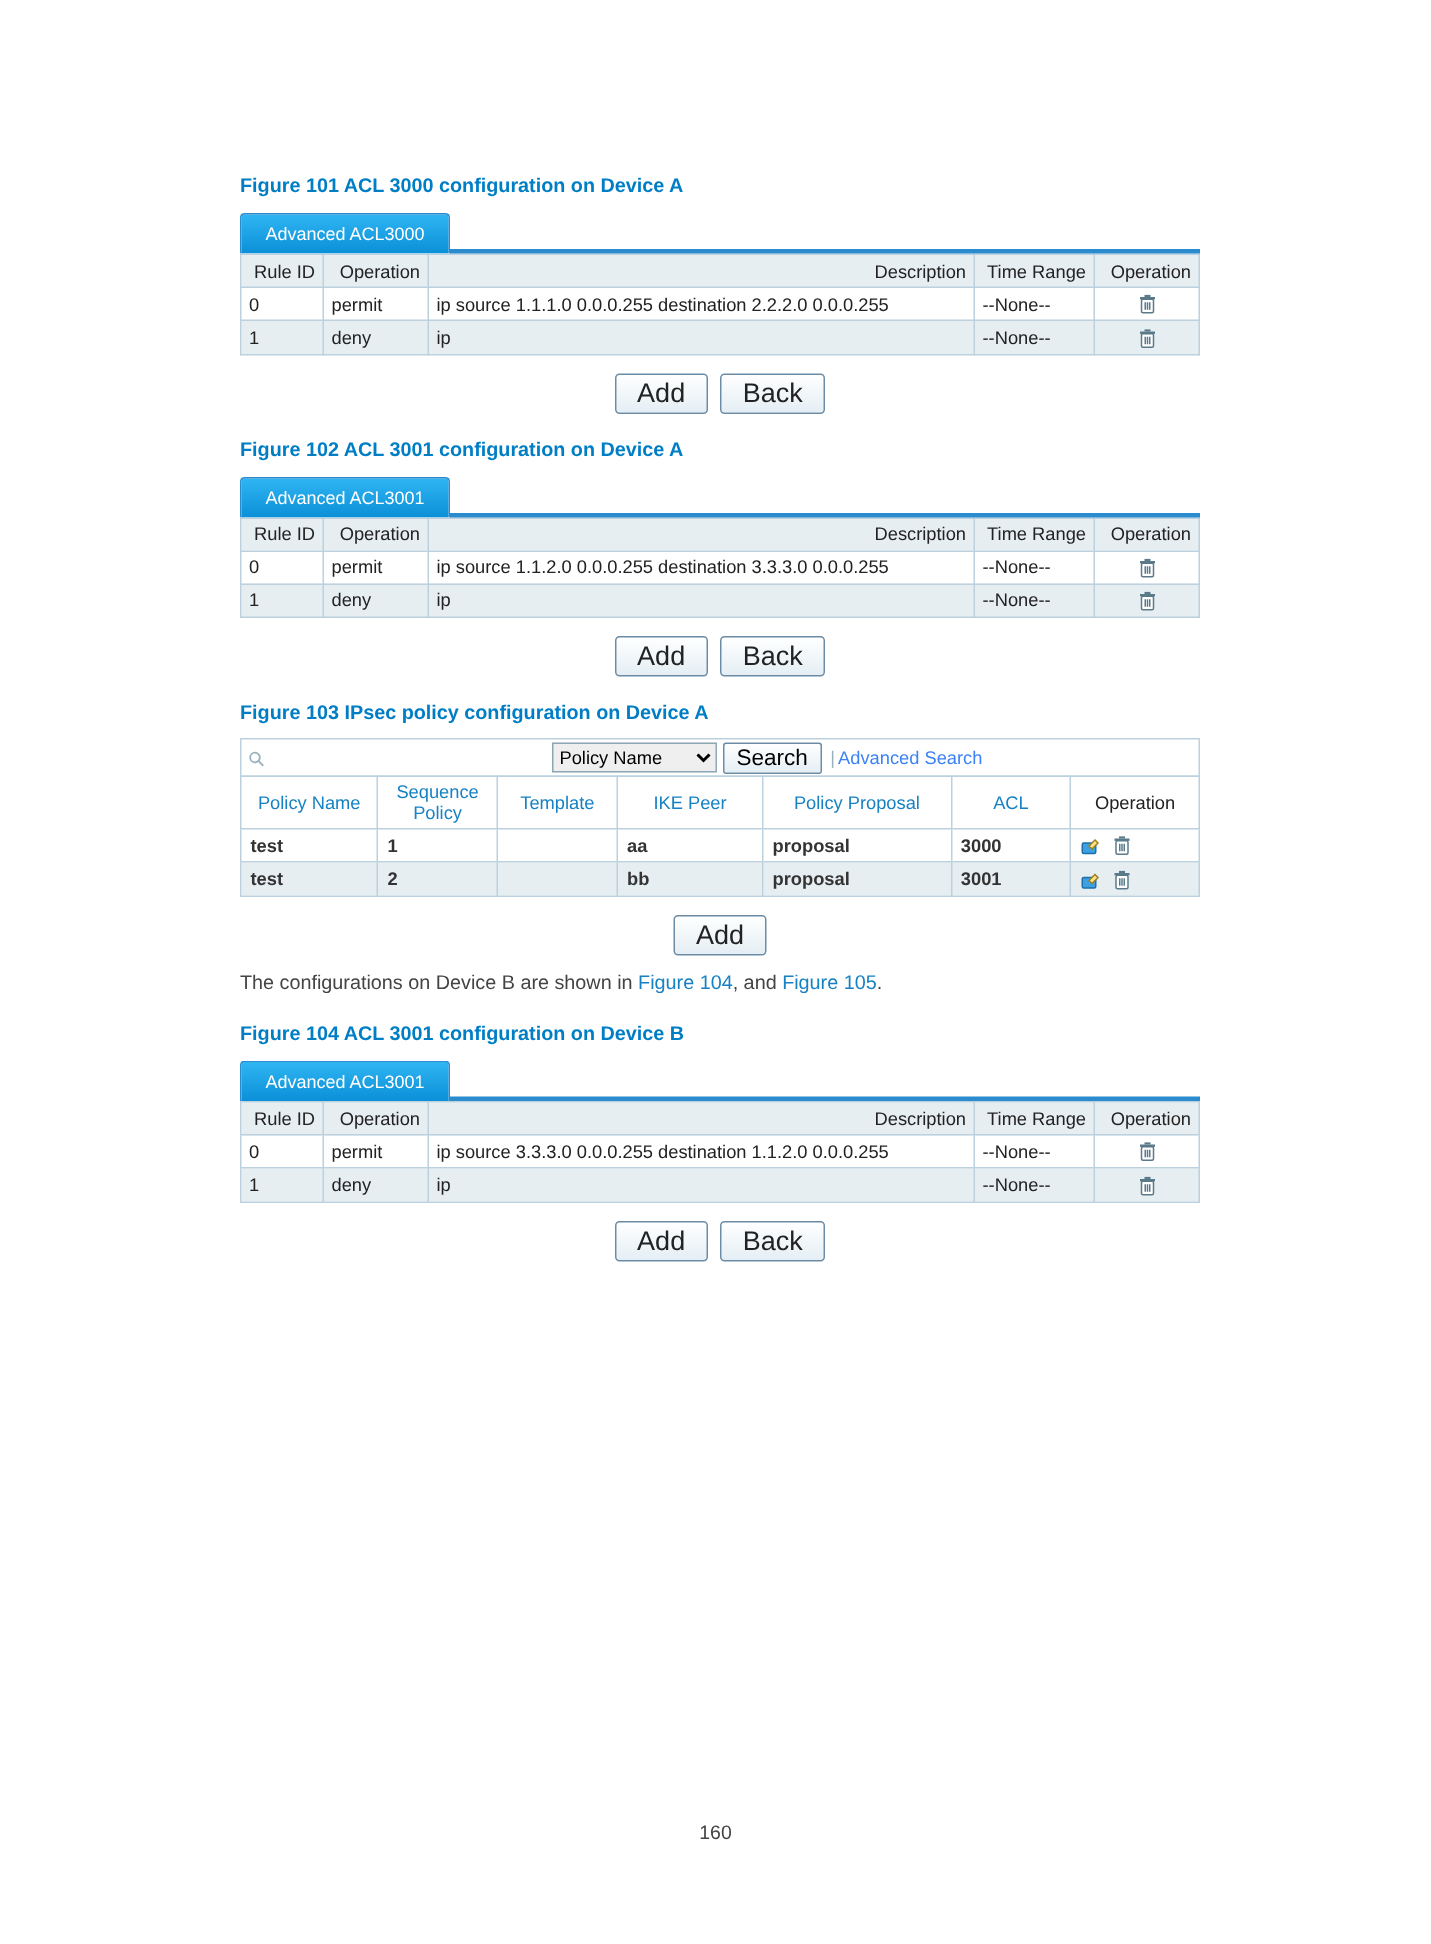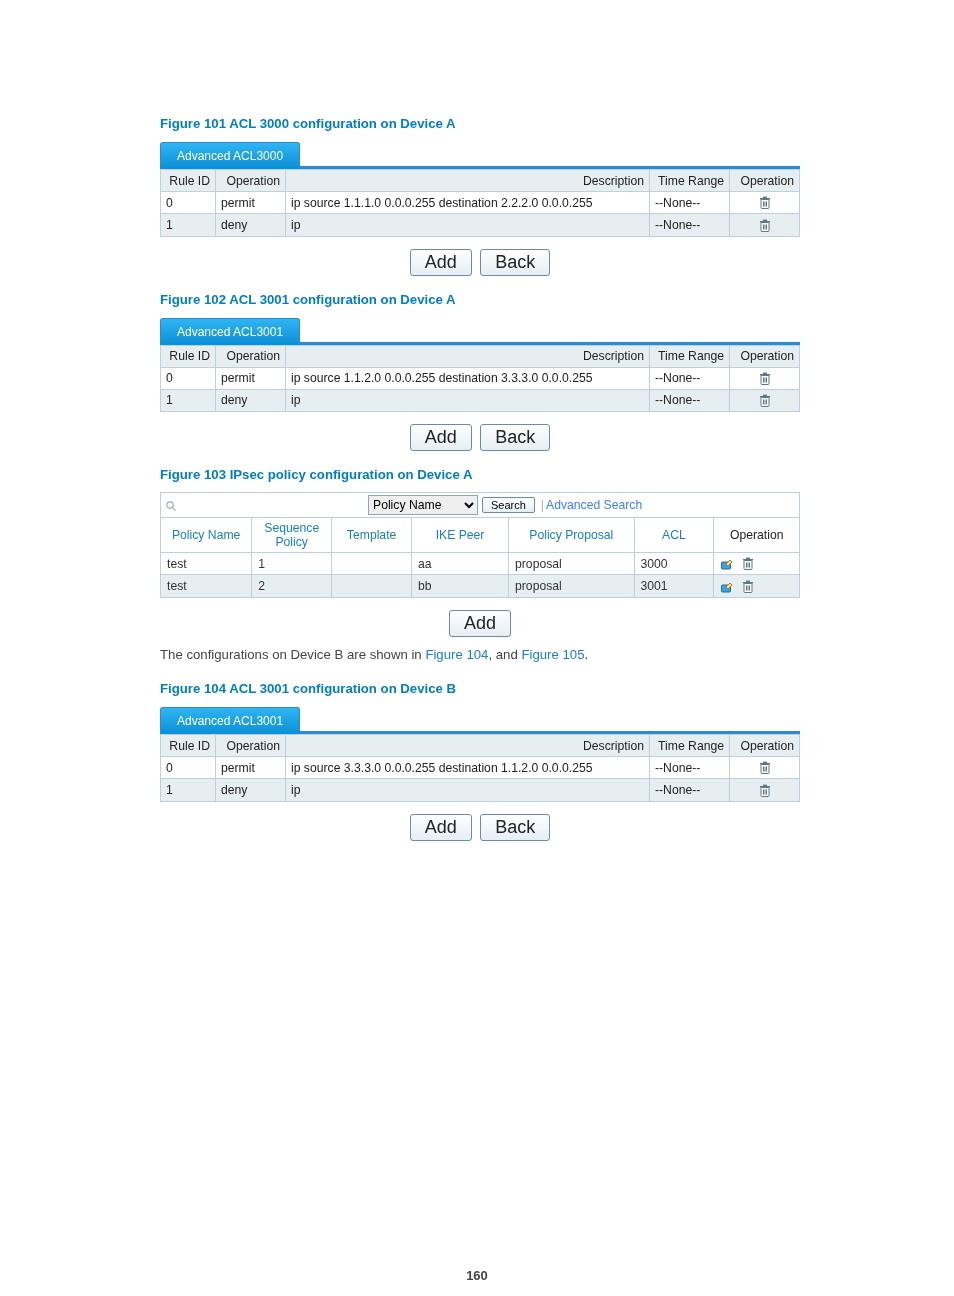--- a/index.html
+++ b/index.html
@@ -18,30 +18,30 @@
     table.acl tr.alt td { background:#e6eef2; }
     .opcol { text-align:center !important; }
     .btnrow { text-align:center; margin:12px 0 8px 0; }
     button.ui { font-size:18px; padding:2px 14px; border:1px solid #6c8ca5; border-radius:3px; background:linear-gradient(#fff,#e4eef4); color:#222; margin:0 2px; }
     
     .ipsecwrap { width:640px; }
     .srchbar { border:1px solid #bcd1dd; display:flex; align-items:center; height:26px; font-size:12.2px; }
     .srchbar .mglass { width:20px; text-align:center; color:#9ab0bd; }
     .srchbar input.q { flex:0 0 150px; height:22px; border:none; padding:2px 4px; background:transparent; }
     .srchbar select { height:20px; font-size:12.2px; border:1px solid #8da7b5; width:110px; margin-left:2px; }
-    .srchbar button.search { margin:0 4px; padding:1px 8px; font-size:11px; border:1px solid #6c8ca5; border-radius:2px; background:linear-gradient(#fff,#e4eef4); }
+    .srchbar button.search { margin:0 4px; padding:1px 8px; font-size:15px; border:1px solid #6c8ca5; border-radius:2px; background:linear-gradient(#fff,#e4eef4); }
     .srchbar .sep { color:#9ab0bd; margin:0 2px; }
     .srchbar .adv { color:#3b82f6; font-size:12.2px; }
     table.ipsec { width:100%; border-collapse:collapse; font-size:12.2px; margin-top:-1px; }
-    table.ipsec th, table.ipsec td { border:1px solid #bcd1dd; padding:3px 6px; height:22px; }
+    table.ipsec th, table.ipsec td { border:1px solid #bcd1dd; padding:3px 6px; height:22px;font-weight:bold; }
     table.ipsec th { background:#fff; color:#1682c3; font-weight:normal; text-align:center; }
     table.ipsec th.opblk { color:#222; }
     table.ipsec tr.alt td { background:#e6eef2; }
     table.ipsec td.op { text-align:left; }
-    .pgnum { position:absolute; left:0; width:954px; text-align:center; top:1268px; font-size:13px; color:#444;font-weight:bold; }
+    .pgnum { position:absolute; left:0; width:954px; text-align:center; top:1214px; font-size:13px; color:#444; }
     svg.icon { vertical-align:middle; }
   </style>
 </head>
 <body>
 
 <svg width="0" height="0" style="position:absolute">
   <defs>
     <g id="trash">
       <rect x="3" y="4.5" width="8" height="9" rx="1" fill="#fff" stroke="#5a7a8a" stroke-width="1"></rect>
       <line x1="5.5" y1="6.5" x2="5.5" y2="11.5" stroke="#5a7a8a"></line>

